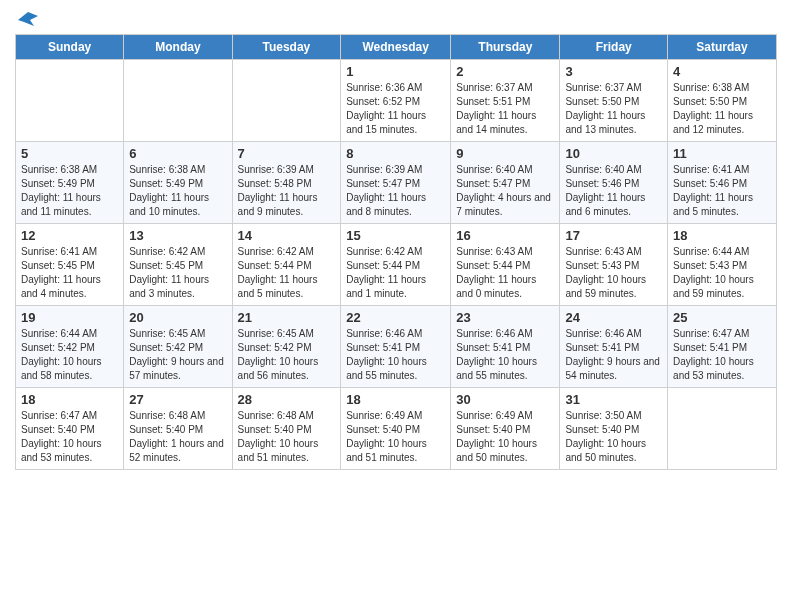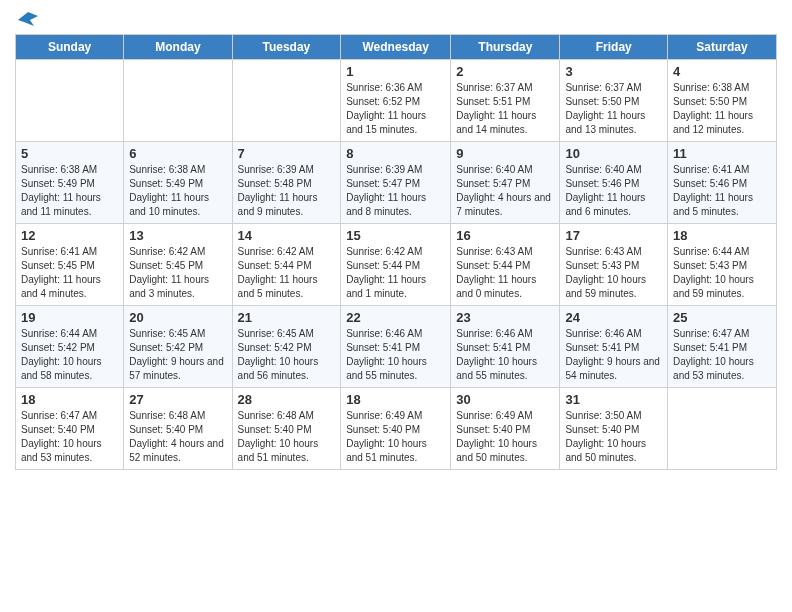--- a/index.html
+++ b/index.html
@@ -302,21 +302,21 @@
         <td>
           <span class="day-number">18</span>
           <div class="day-info">Sunrise: 6:47 AM</div>
           <div class="day-info">Sunset: 5:40 PM</div>
           <div class="day-info">Daylight: 10 hours and 53 minutes.</div>
         </td>
         <td>
           <span class="day-number">27</span>
           <div class="day-info">Sunrise: 6:48 AM</div>
           <div class="day-info">Sunset: 5:40 PM</div>
-          <div class="day-info">Daylight: 4 hours and 52 minutes.</div>
+          <div class="day-info">Daylight: 1 hours and 52 minutes.</div>
         </td>
         <td>
           <span class="day-number">28</span>
           <div class="day-info">Sunrise: 6:48 AM</div>
           <div class="day-info">Sunset: 5:40 PM</div>
           <div class="day-info">Daylight: 10 hours and 51 minutes.</div>
         </td>
         <td>
           <span class="day-number">18</span>
           <div class="day-info">Sunrise: 6:49 AM</div>

